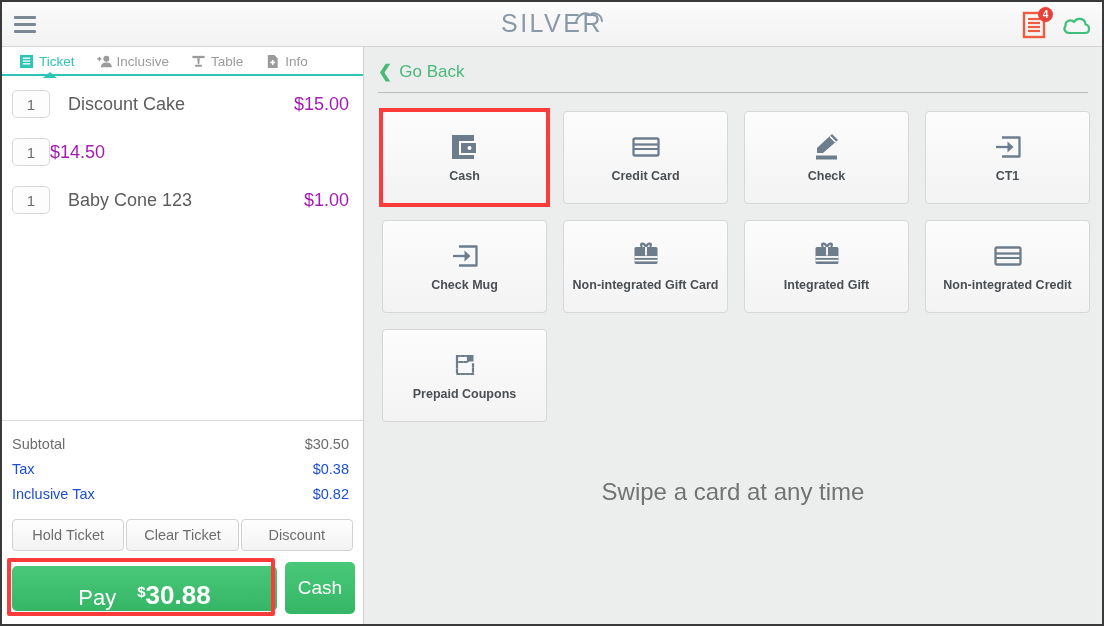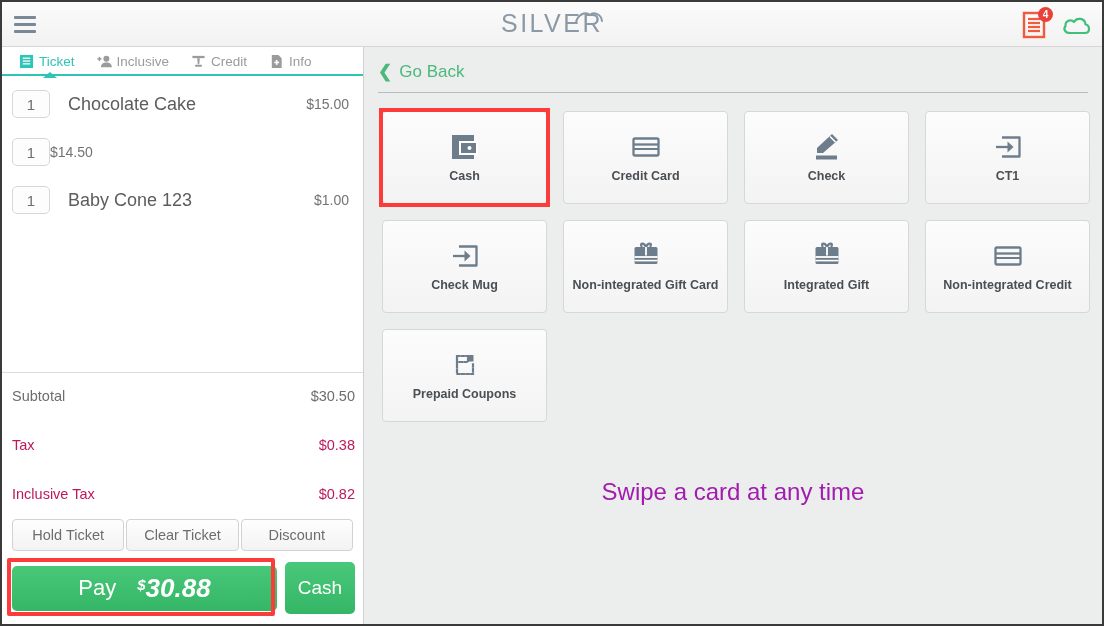--- a/index.html
+++ b/index.html
@@ -137,33 +137,33 @@
     font-size: 15px;
     display: flex; align-items: center; justify-content: center;
     flex: 0 0 38px;
   }
   .item-name {
     flex: 1;
     padding-left: 18px;
     font-size: 18px;
     color: #5d5d5d;
   }
-  .item-price { font-size: 14px; color: #737373; }
+  .item-price { font-size: 18px; color: #a21caf; }
 
   .totals {
     border-top: 1px solid #dcdcdc;
-    padding: 11px 8px 4px 10px;
+    padding: 11px 14px 4px 10px;
   }
   .total-row {
     display: flex; justify-content: space-between;
     font-size: 14.5px;
     line-height: 25px;
     color: #6d6d6d;
   }
-  .total-row.green { color: #be185d; margin-top: 24px; }
+  .total-row.green { color: #1d4ed8; }
 
   .actions {
     display: flex; gap: 2px;
     padding: 8px 10px 6px 10px;
   }
   .act-btn {
     flex: 1;
     height: 32px;
     border: 1px solid #d2d2d2;
     border-radius: 4px;
@@ -184,23 +184,23 @@
   .pay-btn {
     width: 100%;
     height: 45px;
     border: none;
     border-radius: 5px;
     background: linear-gradient(#48c878, #35b566);
     color: #fff;
     font-size: 22px;
     font-family: inherit;
     cursor: pointer;
-    display: flex; align-items: center; justify-content: center;
-  }
-  .pay-amt { font-size: 26px; font-weight: bold; margin-left: 21px; font-style: italic; }
+    display: flex; align-items: flex-end; justify-content: center;
+  }
+  .pay-amt { font-size: 26px; font-weight: bold; margin-left: 21px; }
   .pay-amt sup { font-size: 15px; font-weight: bold; vertical-align: 7px; }
   .cash-btn {
     width: 70px; height: 52px;
     border: none;
     border-radius: 5px;
     background: linear-gradient(#48c878, #35b566);
     color: #fff;
     font-size: 19px;
     font-family: inherit;
     cursor: pointer;
@@ -266,21 +266,21 @@
   .hl-tile {
     position: absolute;
     left: -4px; top: -4px;
     right: -4px; bottom: -4px;
     border: 4px solid #fc3b3b;
     pointer-events: none;
   }
   .swipe-msg {
     text-align: center;
     font-size: 24px;
-    color: #a21caf;
+    color: #737373;
     margin-top: 56px;
   }
 </style>
 </head>
 <body>
 
 <div class="app">
 
   <div class="topbar">
     <div class="hamburger">
@@ -338,37 +338,37 @@
           </svg>
           <span>Inclusive</span>
         </div>
 
         <div class="tab">
           <svg class="tab-ic" viewBox="0 0 16 16">
             <rect x="1.5" y="2" width="13" height="2.4" fill="#9b9b9b"></rect>
             <path d="M6.6 4.4 L9.4 4.4 L8.8 11 L7.2 11 Z" fill="#9b9b9b"></path>
             <rect x="4.2" y="11.4" width="7.6" height="2.2" rx="1.1" fill="#9b9b9b"></rect>
           </svg>
-          <span>Credit</span>
+          <span>Table</span>
         </div>
 
         <div class="tab">
           <svg class="tab-ic" viewBox="0 0 16 16">
             <path d="M3 1 L10 1 L13.5 4.5 L13.5 15 L3 15 Z" fill="#9b9b9b"></path>
             <line x1="8.2" y1="6.4" x2="8.2" y2="11.6" stroke="#fff" stroke-width="1.7"></line>
             <line x1="5.6" y1="9" x2="10.8" y2="9" stroke="#fff" stroke-width="1.7"></line>
           </svg>
           <span>Info</span>
         </div>
       </div>
 
       <div class="items">
         <div class="item">
           <div class="qty">1</div>
-          <div class="item-name">Chocolate Cake</div>
+          <div class="item-name">Discount Cake</div>
           <div class="item-price">$15.00</div>
         </div>
         <div class="item">
           <div class="qty">1</div>
           <div class="item-price">$14.50</div>
         </div>
         <div class="item">
           <div class="qty">1</div>
           <div class="item-name">Baby Cone 123</div>
           <div class="item-price">$1.00</div>

